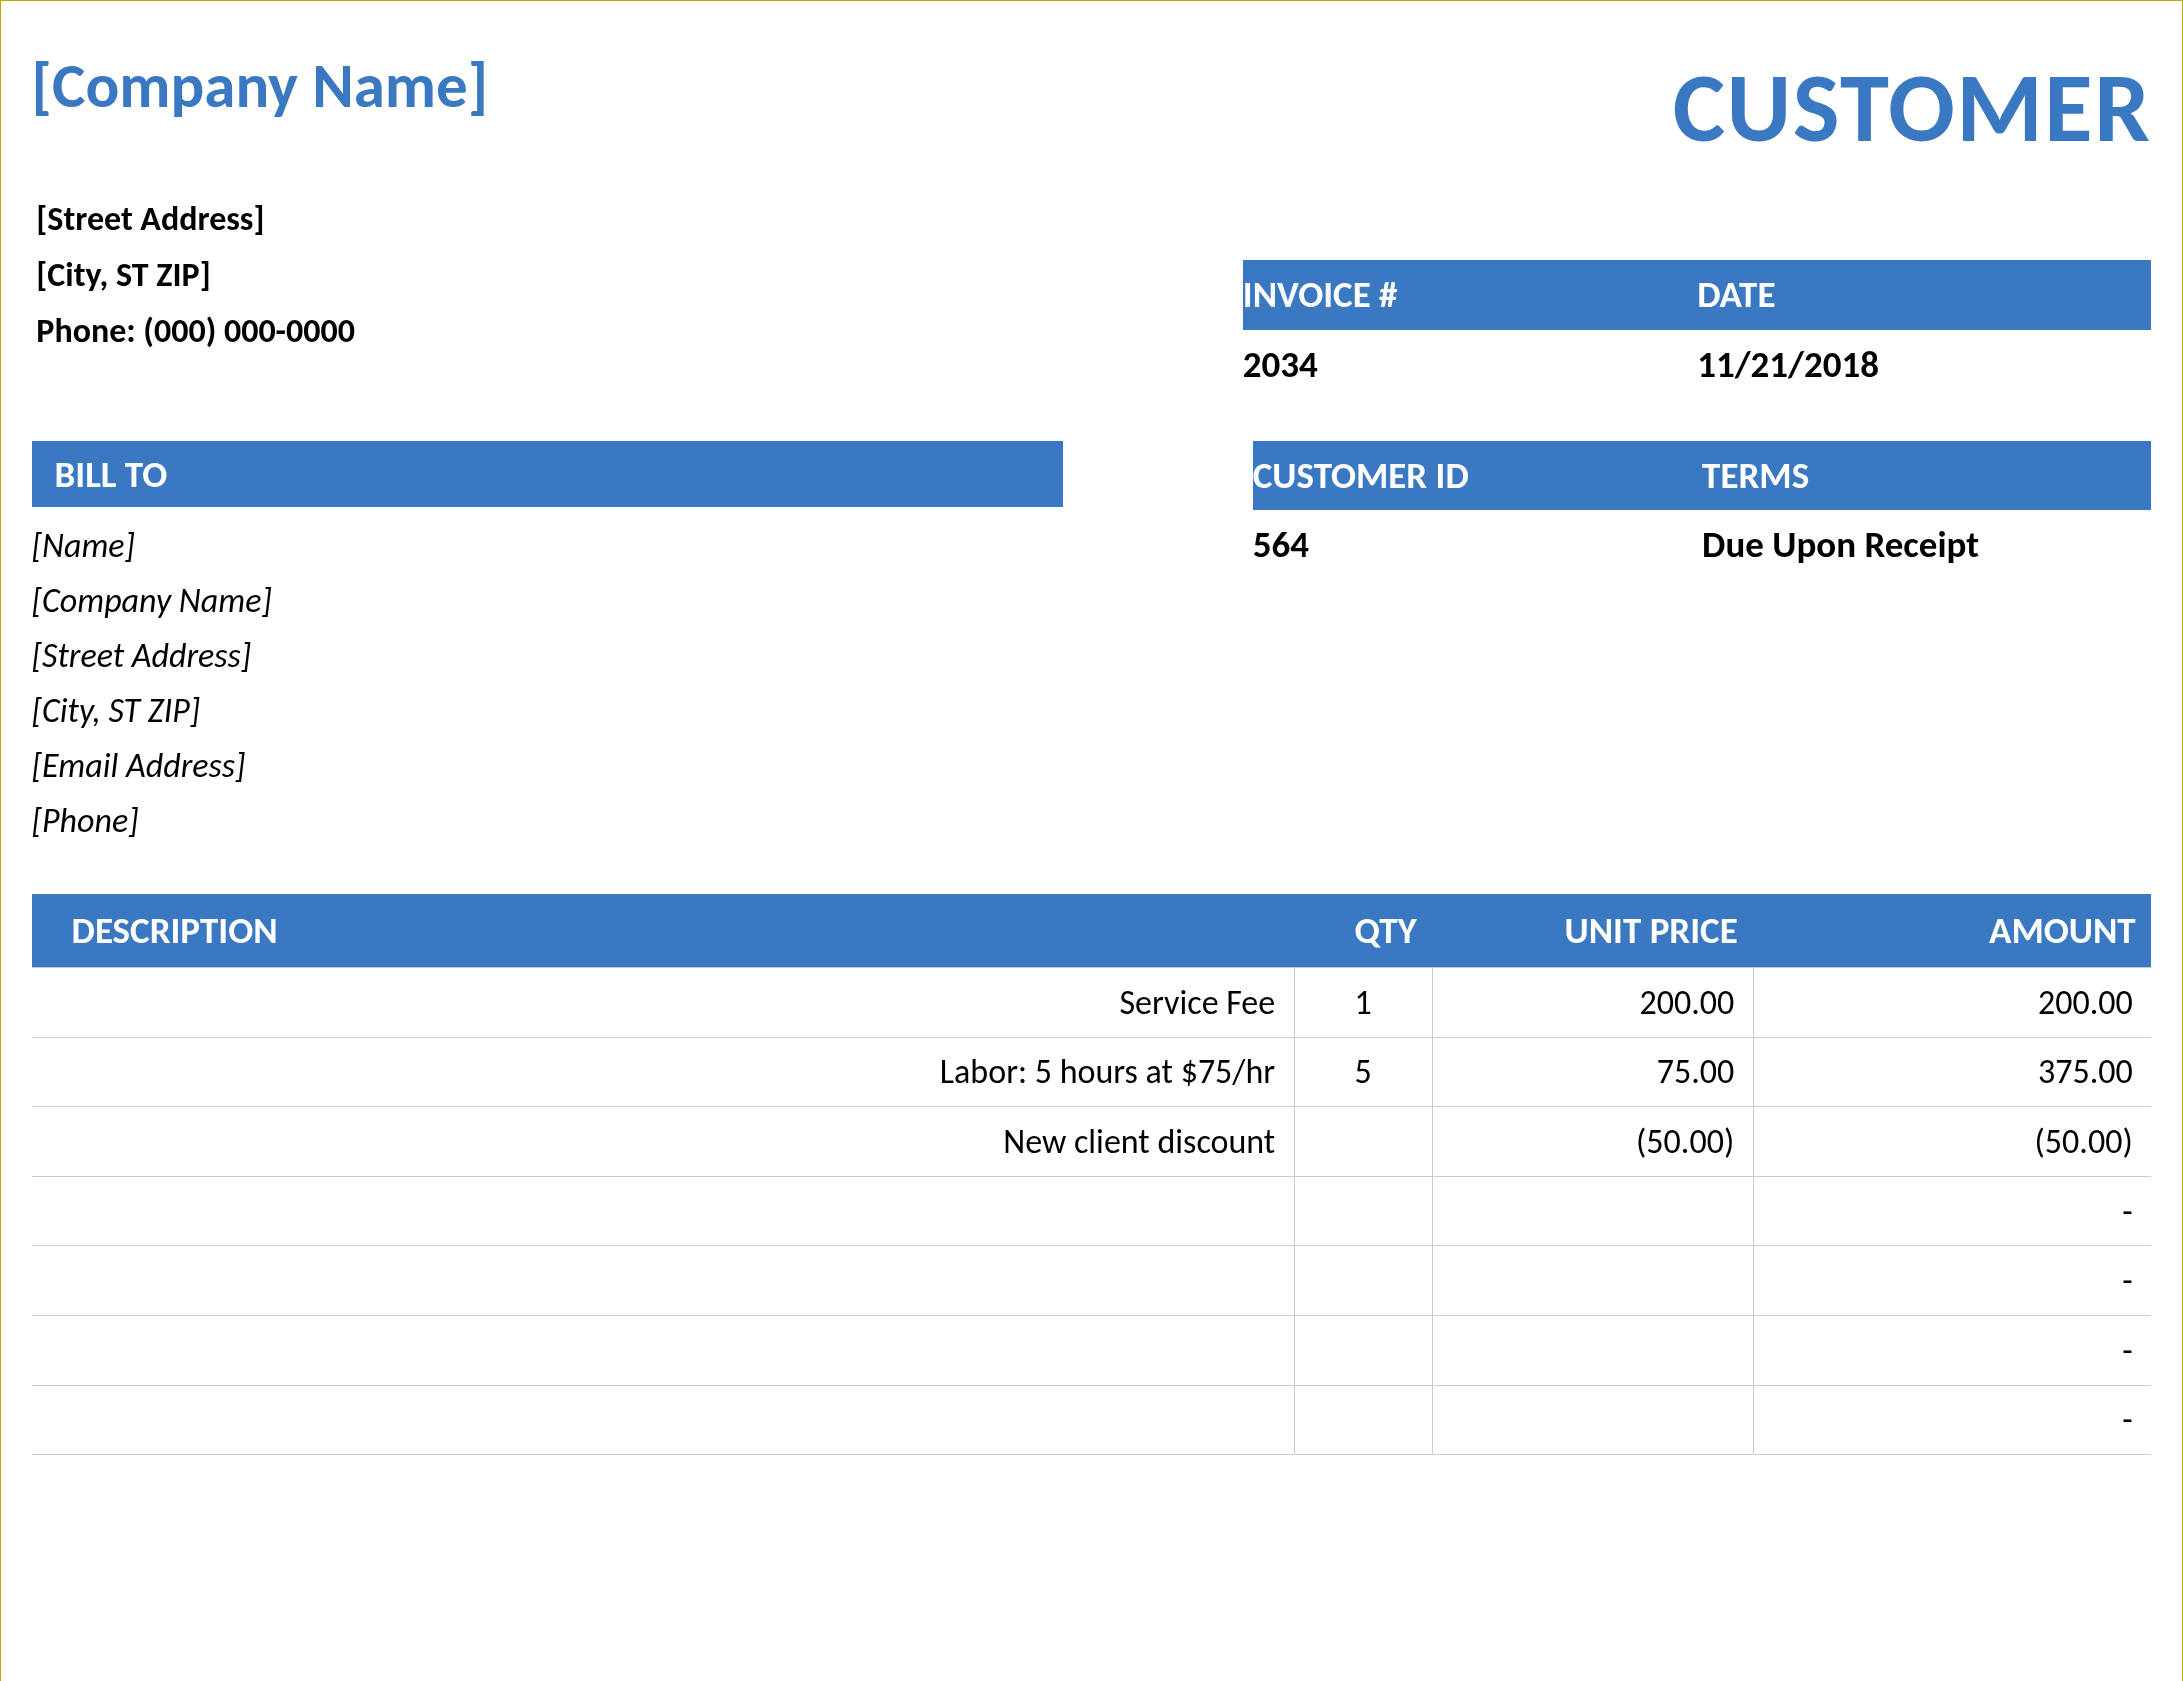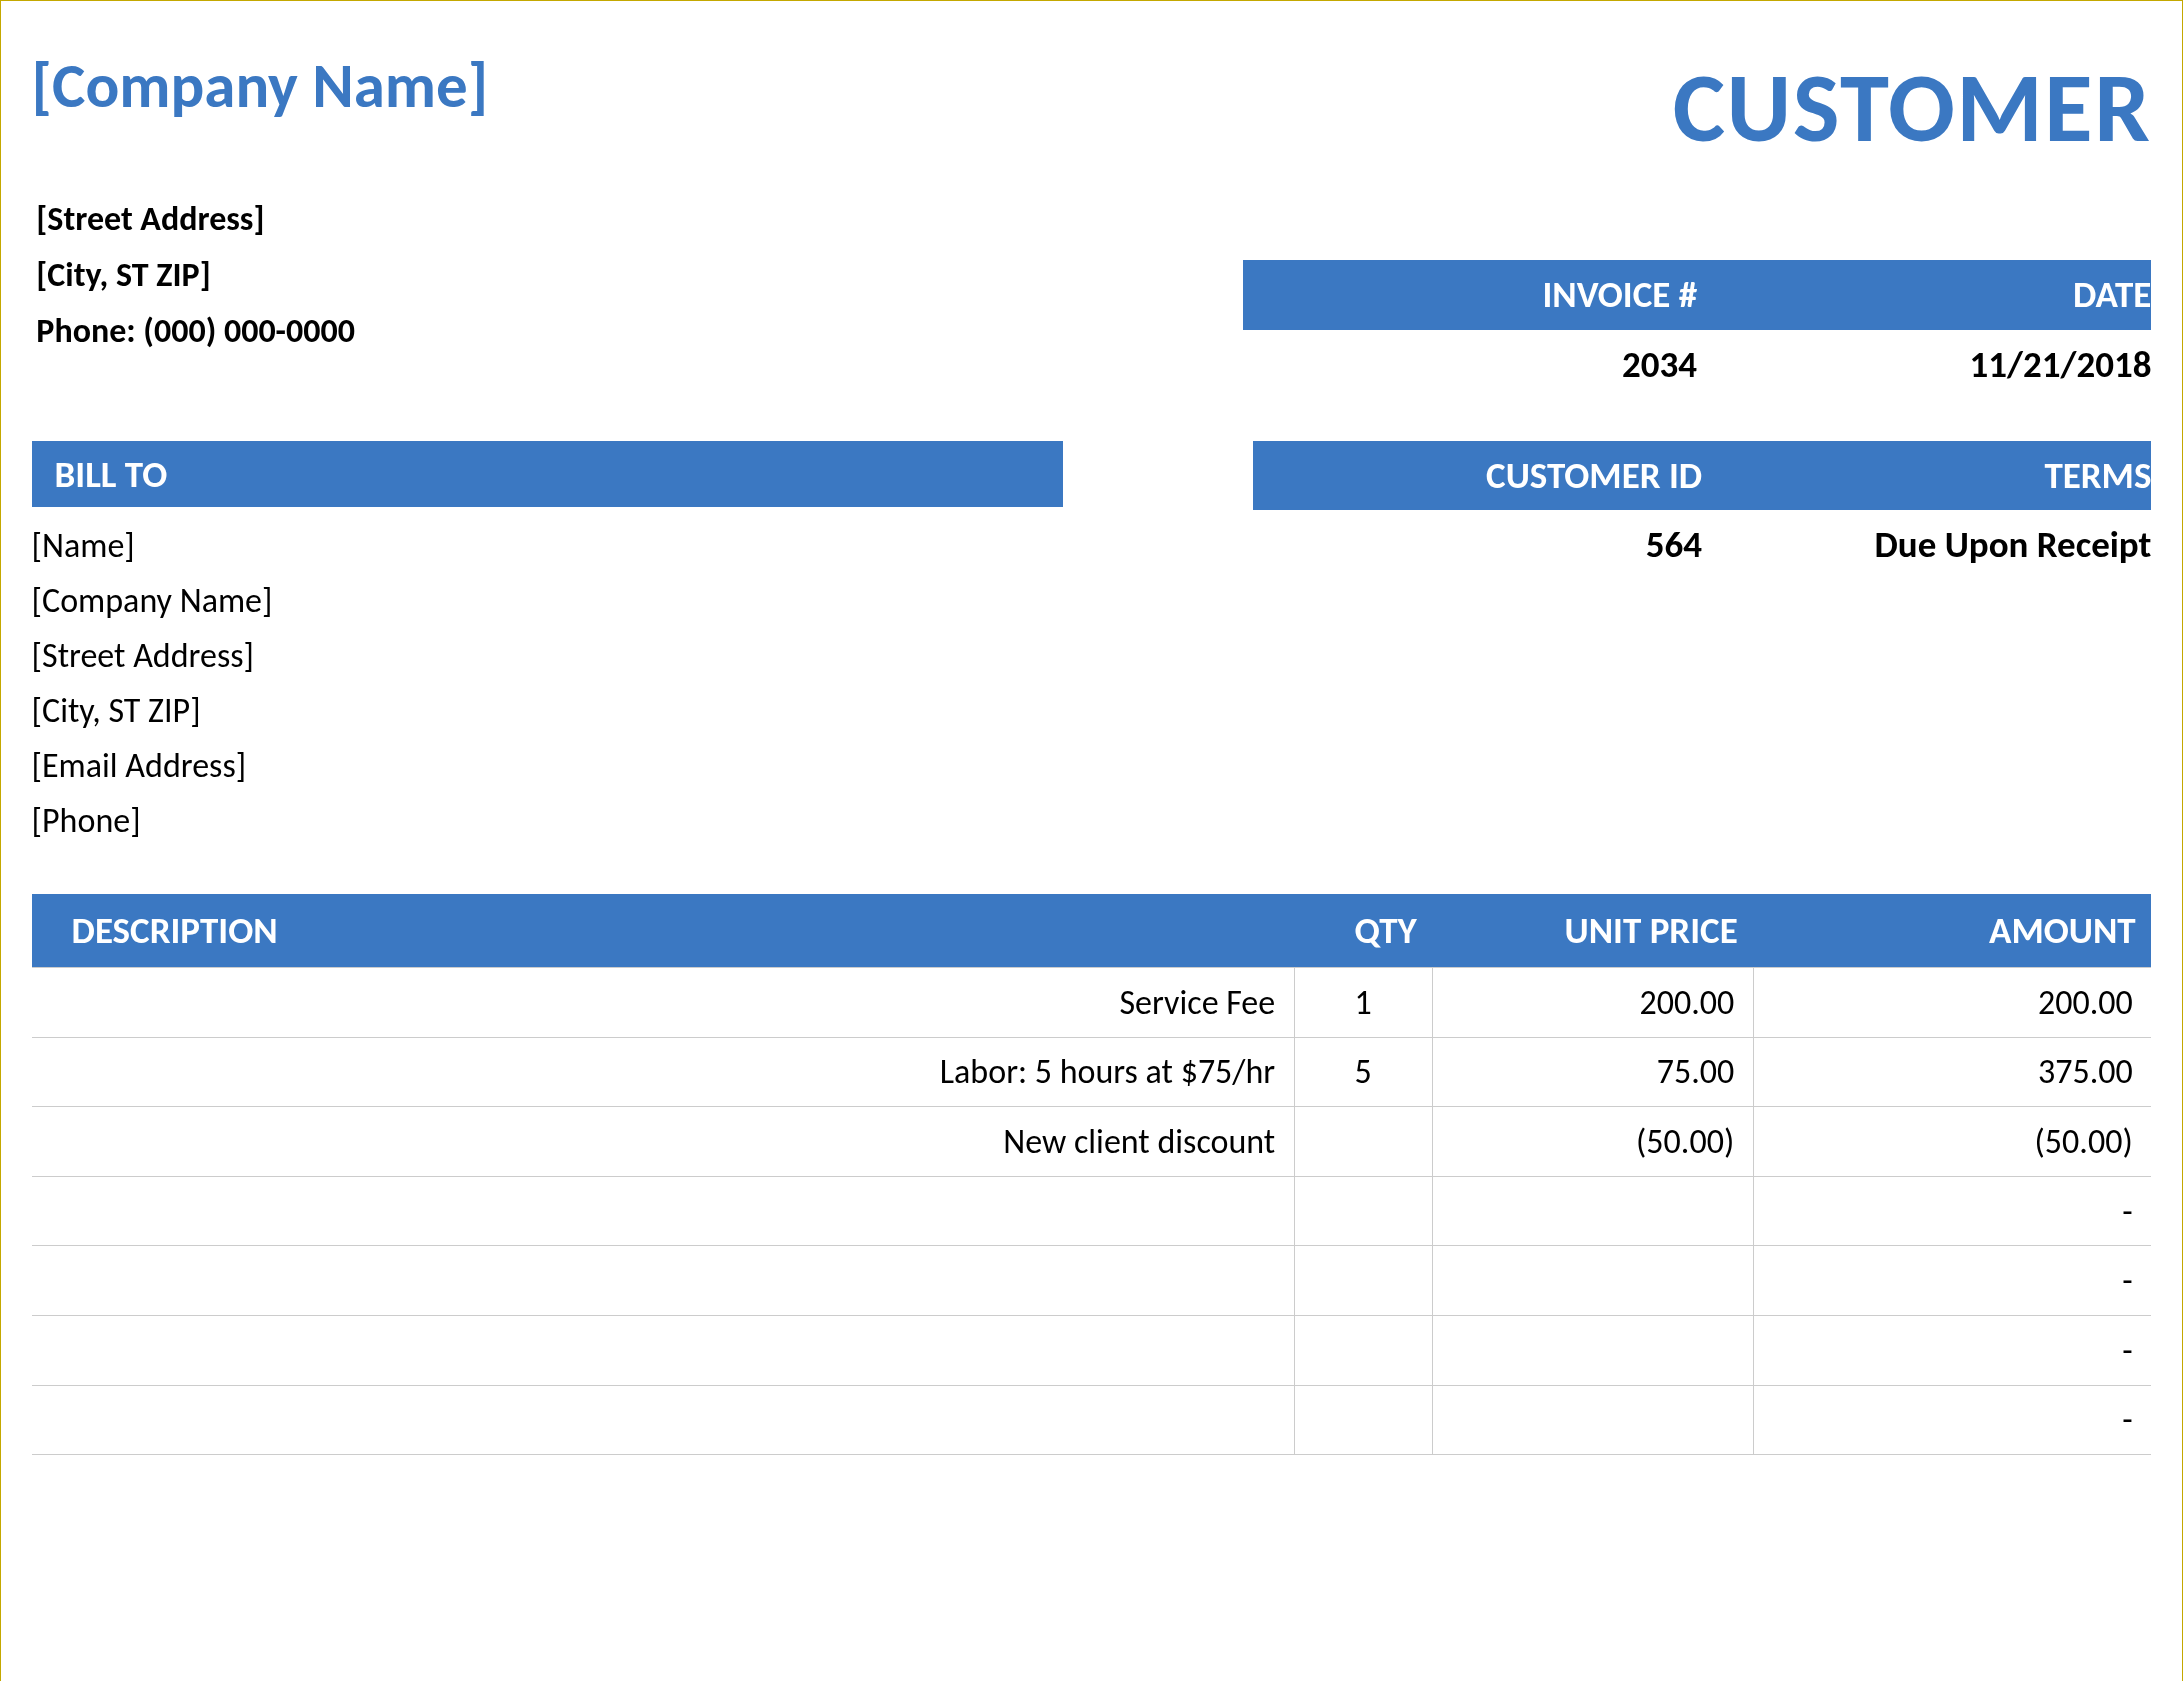--- a/index.html
+++ b/index.html
@@ -30,21 +30,21 @@
     letter-spacing: 1.5px;
   }
   .company-block {
     padding: 23px 0 0 20px;
     font-size: 34px;
     font-weight: bold;
     line-height: 1.65;
   }
   .meta-col {
     flex: 1;
-    text-align: right;
+    text-align: left;
   }
   .meta-head {
     background: #3b78c2;
     color: #fff;
     font-weight: bold;
     font-size: 37px;
     padding: 12.2px 0;
   }
   .meta-val {
     font-size: 37px;
@@ -64,20 +64,21 @@
     color: #fff;
     font-weight: bold;
     font-size: 37px;
     padding: 10.7px 0 10.7px 23px;
     width: 85%;
   }
   .billto-lines {
     padding: 10.7px 0 0 0;
     font-size: 34px;
     line-height: 1.62;
+    font-style: italic;
   }
   .items-table {
     width: calc(100% - 31px);
     margin: 46px 15.3px 0 15.3px;
     border-collapse: collapse;
     font-size: 34px;
   }
   .items-table thead th {
     background: #3b78c2;
     color: #fff;

